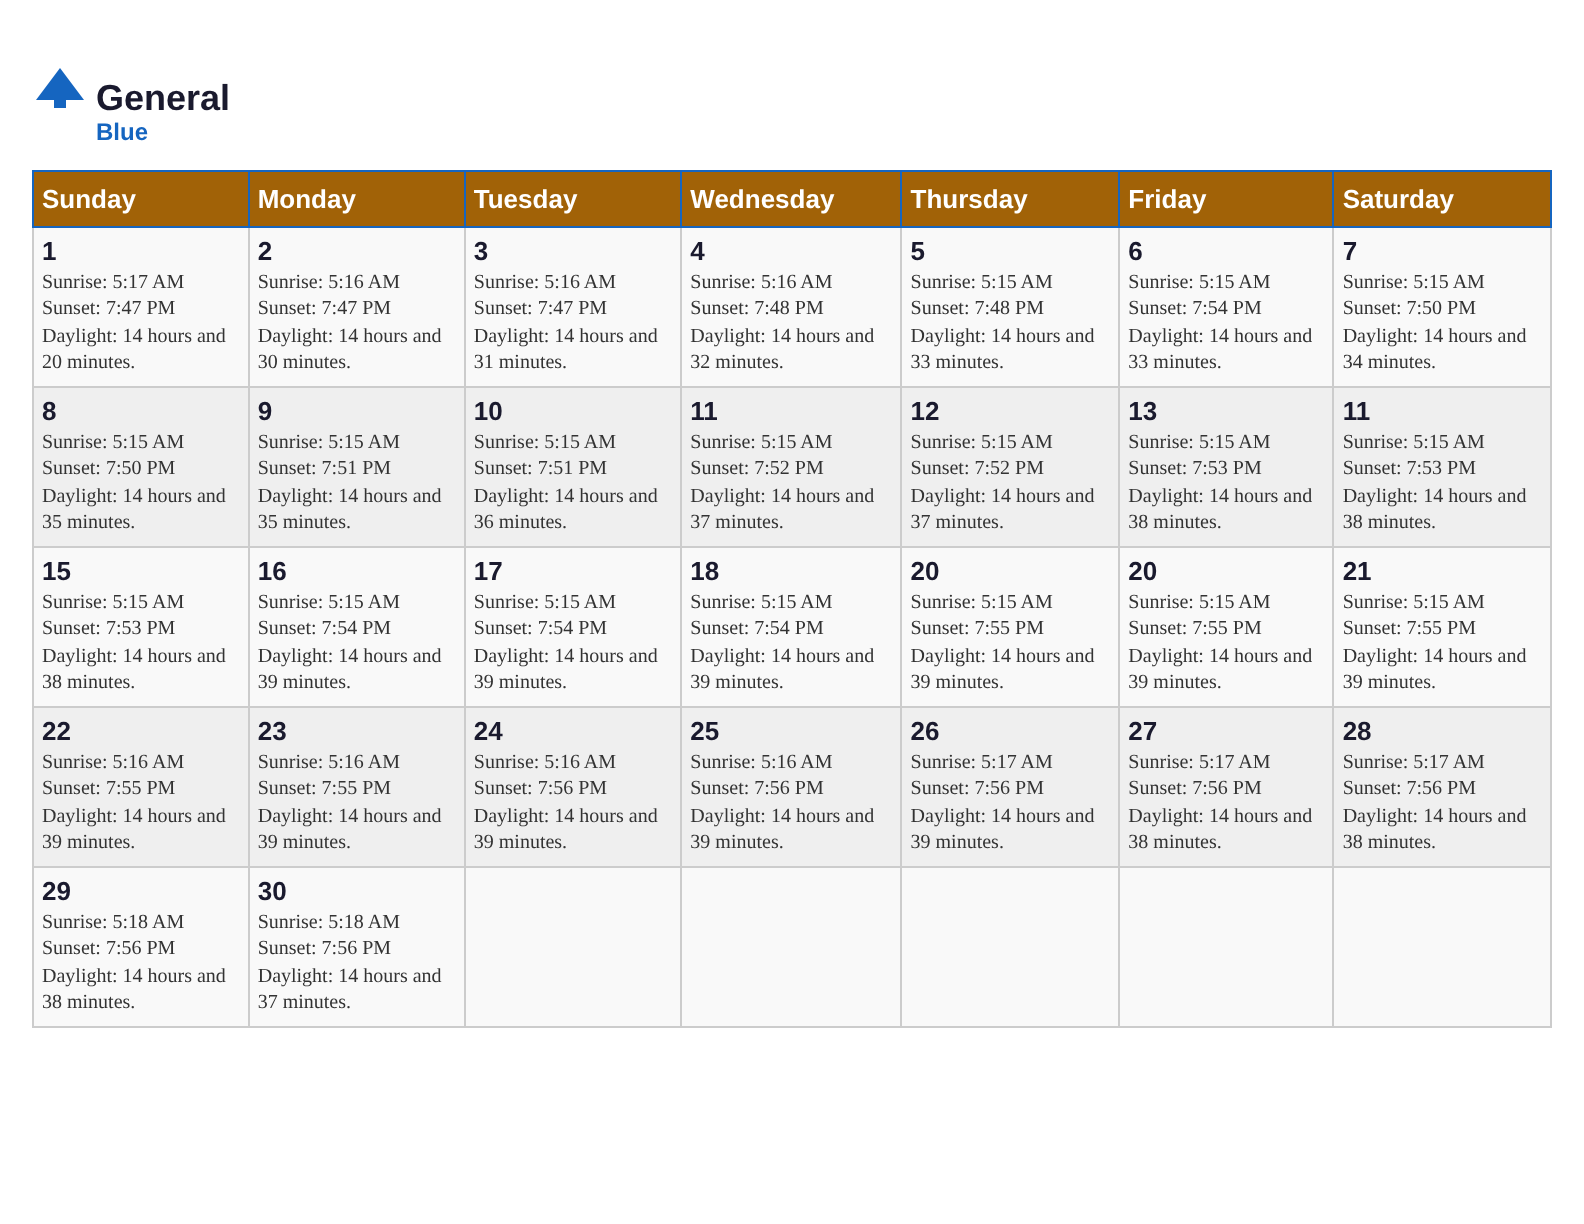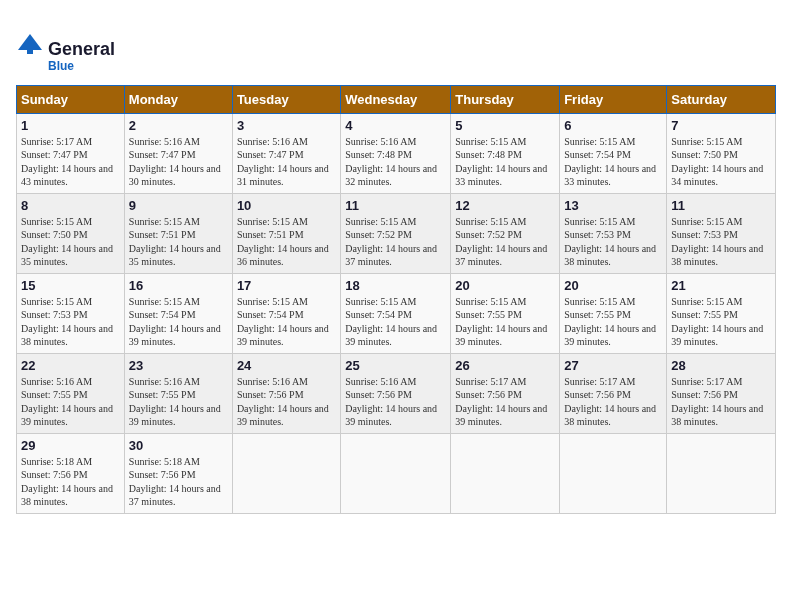--- a/index.html
+++ b/index.html
@@ -125,21 +125,21 @@
         <th>Saturday</th>
       </tr>
   </thead>
   <tbody id="calendar-body">
       <tr>
         <td>
         <span class="day-num">1</span>
         <div class="day-info">
           <span>Sunrise: 5:17 AM</span><br>
           <span>Sunset: 7:47 PM</span><br>
-          <span>Daylight: 14 hours and 43 minutes.</span>
+          <span>Daylight: 14 hours and 20 minutes.</span>
         </div>
       </td>
         <td>
         <span class="day-num">2</span>
         <div class="day-info">
           <span>Sunrise: 5:16 AM</span><br>
           <span>Sunset: 7:47 PM</span><br>
           <span>Daylight: 14 hours and 30 minutes.</span>
         </div>
       </td>

